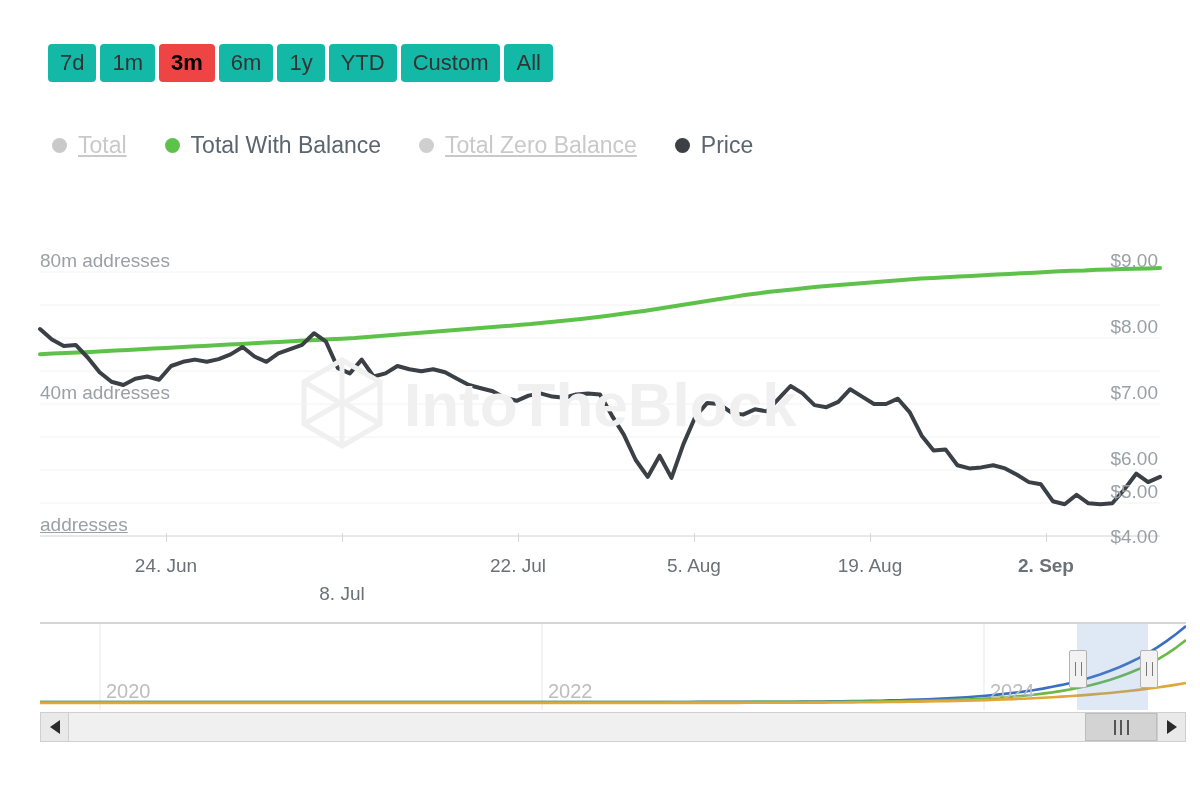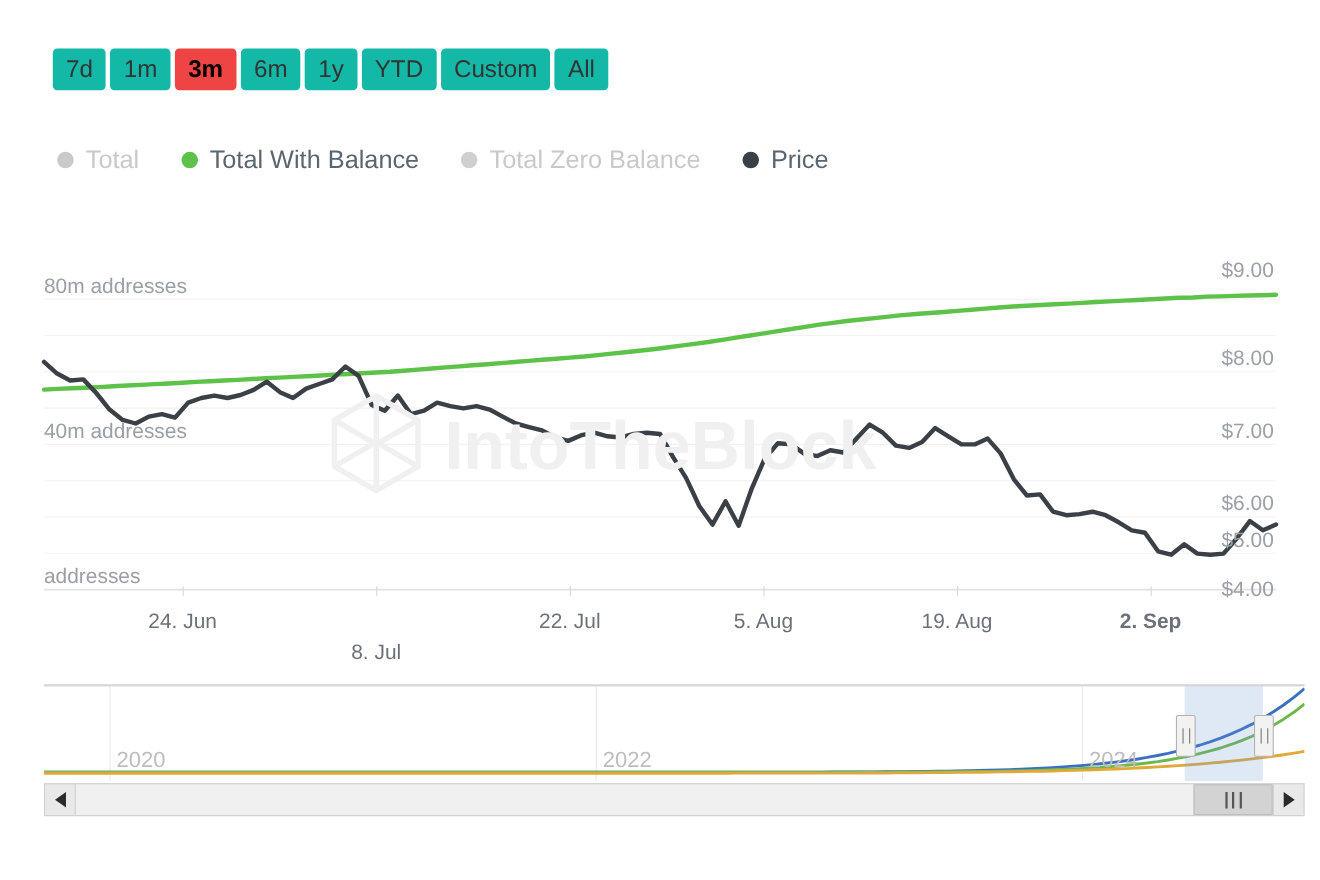--- a/index.html
+++ b/index.html
@@ -61,21 +61,21 @@
   .legend-dot {
     width: 15px;
     height: 15px;
     border-radius: 50%;
     flex: 0 0 auto;
   }
   .legend-label {
     font-size: 23px;
     line-height: 27px;
   }
-  .legend-item.off .legend-label { color: #c9c9c9; }
+  .legend-item.off .legend-label { color: #c9c9c9; text-decoration: underline; }
   .legend-item.on  .legend-label { color: #5a6570; }
 
   
   #plot-area {
     position: absolute;
     left: 0;
     top: 230px;
     width: 1200px;
     height: 320px;
   }
@@ -291,22 +291,22 @@
         <line x1="40" x2="1160" y1="306" y2="306" stroke="#e3e3e3" stroke-width="1.5"></line>
       </g>
     <polyline id="line-green" fill="none" stroke="#5ec24a" stroke-width="4" stroke-linejoin="round" stroke-linecap="round" points="40.0,124.2 52.6,123.5 65.2,122.9 77.8,122.5 90.3,121.9 102.9,121.2 115.5,120.5 128.1,119.9 140.7,119.2 153.3,118.6 165.8,117.9 178.4,117.2 191.0,116.6 203.6,115.9 216.2,115.3 228.8,114.6 241.3,113.9 253.9,113.3 266.5,112.6 279.1,112.0 291.7,111.3 304.3,110.6 316.9,110.0 329.4,109.3 342.0,108.7 354.6,108.0 367.2,107.0 379.8,106.0 392.4,105.0 404.9,104.0 417.5,103.1 430.1,102.1 442.7,101.1 455.3,100.1 467.9,99.1 480.4,98.1 493.0,97.1 505.6,96.1 518.2,95.1 530.8,94.1 543.4,92.8 556.0,91.5 568.5,90.2 581.1,88.9 593.7,87.5 606.3,85.9 618.9,84.2 631.5,82.6 644.0,80.9 656.6,79.0 669.2,77.0 681.8,75.0 694.4,73.0 707.0,71.0 719.6,69.1 732.1,67.1 744.7,65.1 757.3,63.5 769.9,61.8 782.5,60.5 795.1,59.2 807.6,57.8 820.2,56.5 832.8,55.5 845.4,54.5 858.0,53.6 870.6,52.6 883.1,51.6 895.7,50.6 908.3,49.6 920.9,48.6 933.5,47.9 946.1,47.3 958.7,46.6 971.2,46.0 983.8,45.3 996.4,44.6 1009.0,44.0 1021.6,43.3 1034.2,42.7 1046.7,42.0 1059.3,41.3 1071.9,40.7 1084.5,40.4 1097.1,39.7 1109.7,39.4 1122.2,39.0 1134.8,38.7 1147.4,38.4 1160.0,38.0"></polyline>
     <polyline id="line-price" fill="none" stroke="#3a4045" stroke-width="4" stroke-linejoin="round" stroke-linecap="round" points="40.0,99.0 51.9,109.6 63.8,115.9 75.7,114.9 87.7,127.5 99.6,142.3 111.5,151.8 123.4,155.0 135.3,148.7 147.2,146.5 159.1,149.7 171.1,136.0 183.0,131.8 194.9,129.6 206.8,131.8 218.7,129.1 230.6,124.4 242.6,117.0 254.5,126.5 266.4,131.8 278.3,123.3 290.2,119.1 302.1,114.9 314.0,103.2 326.0,111.7 337.9,138.1 349.8,143.4 361.7,129.6 373.6,146.5 385.5,143.4 397.4,136.0 409.4,139.2 421.3,141.3 433.2,139.2 445.1,142.3 457.0,148.7 468.9,155.0 480.9,158.2 492.8,161.3 504.7,167.7 516.6,170.8 528.5,165.6 540.4,163.4 552.3,166.6 564.3,167.7 576.2,164.5 588.1,163.4 600.0,164.5 611.9,185.6 623.8,204.6 635.7,230.0 647.7,246.9 659.6,225.7 671.5,247.9 683.4,214.1 695.3,186.7 707.2,172.9 719.1,174.0 731.1,182.4 743.0,184.6 754.9,179.3 766.8,181.4 778.7,168.7 790.6,156.0 802.6,163.4 814.5,175.1 826.4,177.2 838.3,171.9 850.2,159.2 862.1,166.6 874.0,174.0 886.0,174.0 897.9,168.7 909.8,182.4 921.7,205.7 933.6,220.5 945.5,219.4 957.4,235.2 969.4,238.4 981.3,237.4 993.2,235.2 1005.1,238.4 1017.0,244.8 1028.9,252.1 1040.9,254.3 1052.8,271.2 1064.7,274.3 1076.6,264.8 1088.5,273.3 1100.4,274.3 1112.3,273.3 1124.3,259.5 1136.2,243.7 1148.1,252.1 1160.0,246.9"></polyline>
   </svg>
 </div>
 
 <div id="axis-labels">
     <div class="axis-label left" style="top: 250px;">80m addresses</div>
     <div class="axis-label left" style="top: 382px;">40m addresses</div>
-    <div class="axis-label left" style="top: 514px;">addresses</div>
-    <div class="axis-label right" style="top: 236px;">$9.00</div>
+    <div class="axis-label left" style="top: 514px; text-decoration: underline;">addresses</div>
+    <div class="axis-label right" style="top: 250px;">$9.00</div>
     <div class="axis-label right" style="top: 316px;">$8.00</div>
     <div class="axis-label right" style="top: 382px;">$7.00</div>
     <div class="axis-label right" style="top: 448px;">$6.00</div>
     <div class="axis-label right" style="top: 481px;">$5.00</div>
     <div class="axis-label right" style="top: 526px;">$4.00</div>
   </div>
 
 <div id="watermark">
   <svg width="630" height="100" viewBox="0 0 630 100">
     <g fill="none" stroke="#f0f0f0" stroke-width="5">

